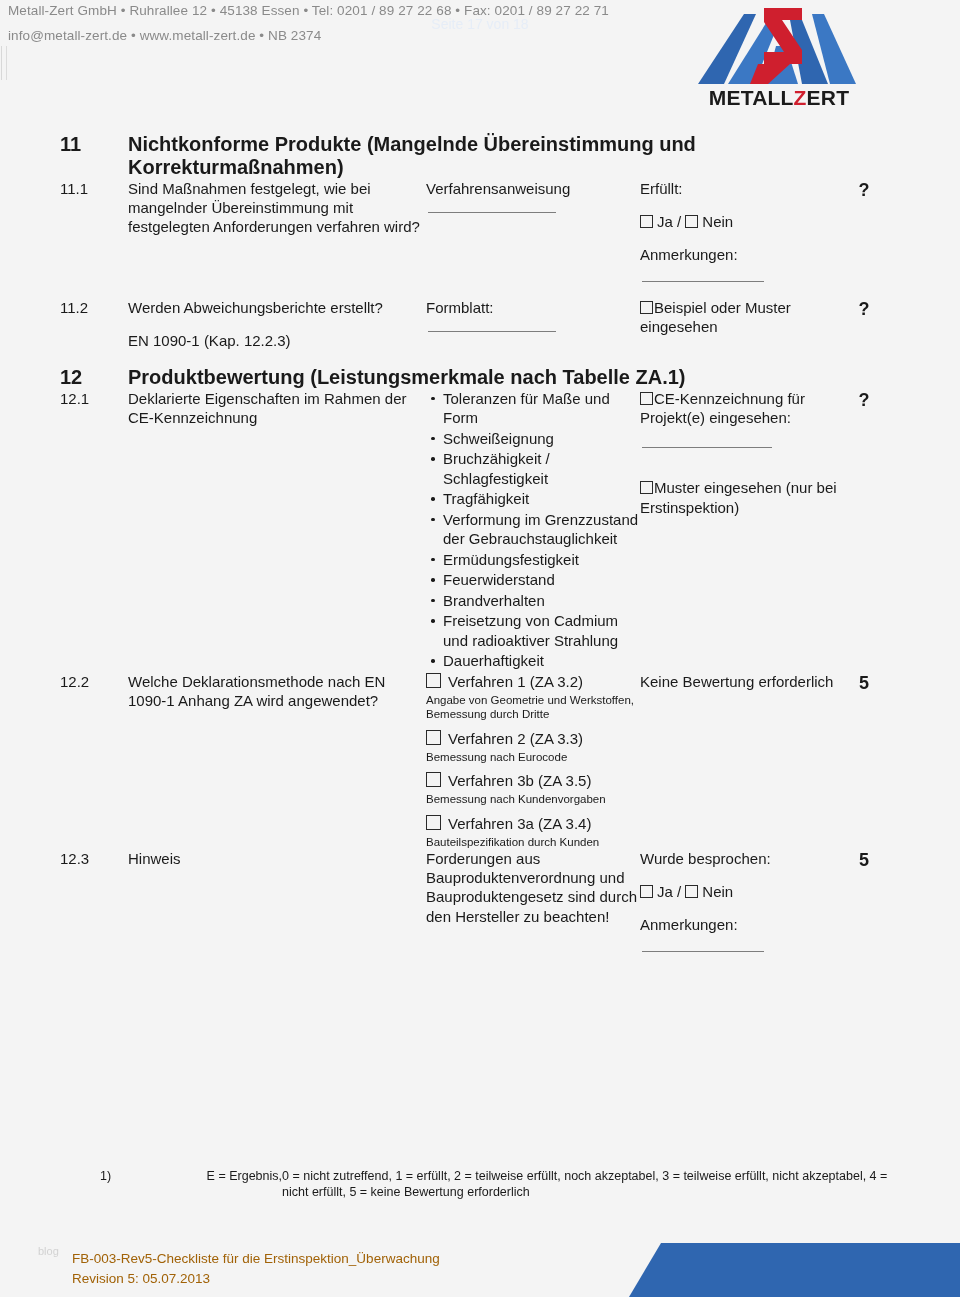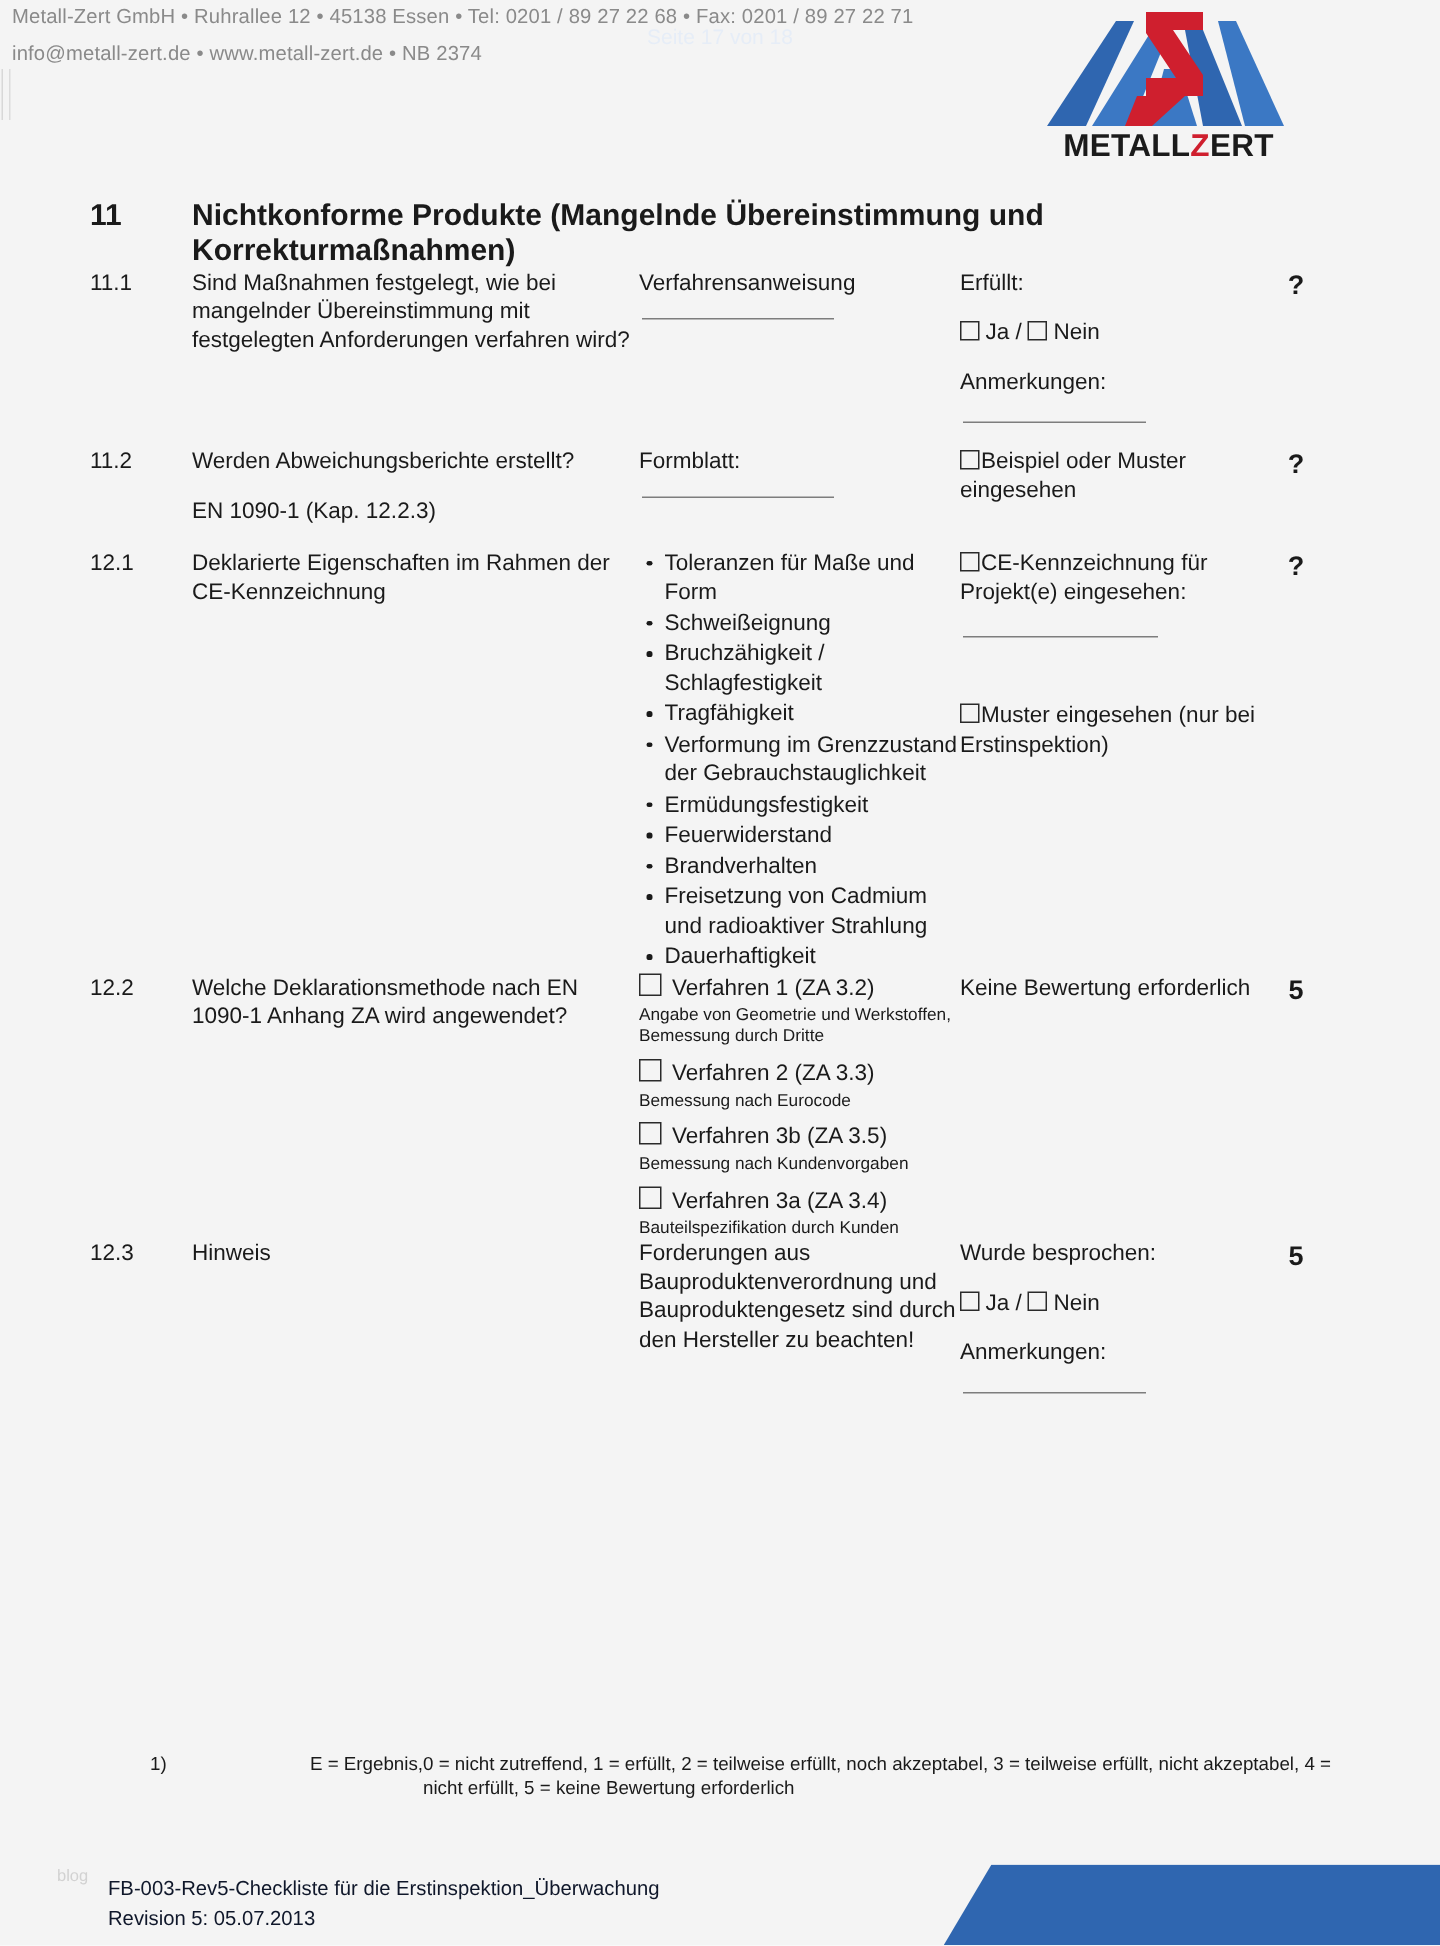--- a/index.html
+++ b/index.html
@@ -232,21 +232,21 @@
     left: 38px;
     top: 1245px;
     font-size: 11px;
     color: #d2d2d2;
   }
   #footer-text {
     position: absolute;
     left: 72px;
     top: 1249px;
     font-size: 13.5px;
-    color: #0f172a;
+    color: #a16207;
     line-height: 1.45;
   }
   #page-tab {
     position: absolute;
     left: 629px;
     top: 1243px;
     width: 331px;
     height: 54px;
     background: #2f66b0;
     clip-path: polygon(32px 0, 331px 0, 331px 54px, 0 54px);
@@ -344,20 +344,24 @@
         <span class="cb tight"></span><span>Beispiel oder Muster eingesehen</span>
       </td>
       <td class="vl ecell">?</td>
     </tr>
 
     <tr class="spacer-row">
           <td class="num"></td>
           <td colspan="4"></td>
         </tr>
 
+    <tr class="srow">
+      <td class="num">12</td>
+      <td class="vl title" colspan="4">Produktbewertung (Leistungsmerkmale nach Tabelle ZA.1)</td>
+    </tr>
 
     <tr class="drow">
       <td class="num">12.1</td>
       <td class="vl">Deklarierte Eigenschaften im Rahmen der CE-Kennzeichnung</td>
       <td class="vl">
         <ul class="bullets">
           <li>Toleranzen für Maße und Form</li>
           <li>Schweißeignung</li>
           <li>Bruchzähigkeit / Schlagfestigkeit</li>
           <li>Tragfähigkeit</li>
@@ -365,21 +369,21 @@
           <li>Ermüdungsfestigkeit</li>
           <li>Feuerwiderstand</li>
           <li>Brandverhalten</li>
           <li>Freisetzung von Cadmium und radioaktiver Strahlung</li>
           <li>Dauerhaftigkeit</li>
         </ul>
       </td>
       <td class="vl">
         <div class="p"><span class="cb tight"></span><span>CE-Kennzeichnung für Projekt(e) eingesehen:</span></div>
         <span class="blank-line wide"></span>
-        <div class="p" style="margin-top:42px"><span class="cb tight"></span><span>Muster eingesehen (nur bei Erstinspektion)</span></div>
+        <div class="p" style="margin-top:30px"><span class="cb tight"></span><span>Muster eingesehen (nur bei Erstinspektion)</span></div>
       </td>
       <td class="vl ecell">?</td>
     </tr>
 
     <tr class="drow">
       <td class="num">12.2</td>
       <td class="vl">Welche Deklarationsmethode nach EN 1090-1 Anhang ZA wird angewendet?</td>
       <td class="vl">
         <div class="verf"><span class="cb big-cb"></span><span>Verfahren 1 (ZA 3.2)</span></div>
         <div class="sub">Angabe von Geometrie und Werkstoffen, Bemessung durch Dritte</div>

